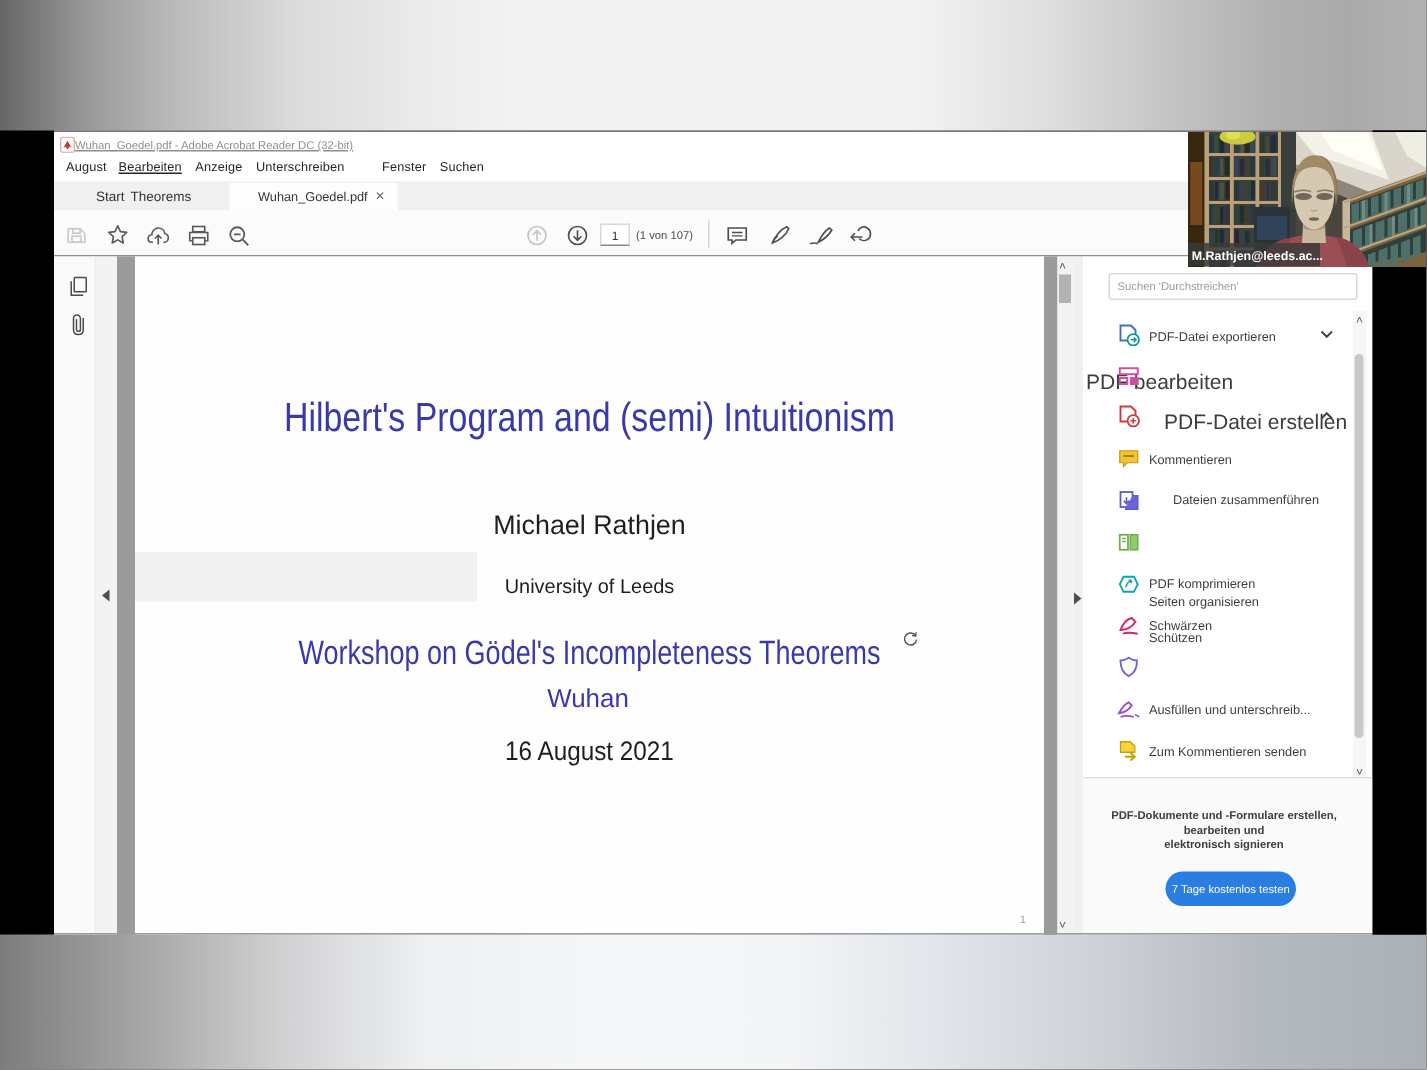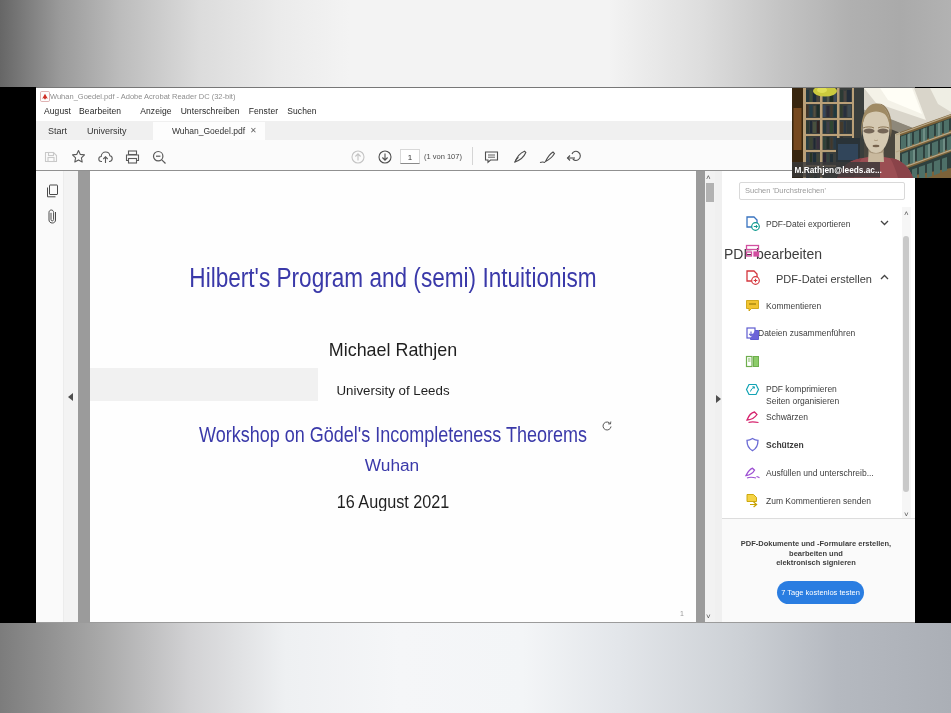--- a/index.html
+++ b/index.html
@@ -16,30 +16,30 @@
 <div class="abs" style="left:0;top:623px;width:951px;height:90px;
   background:linear-gradient(90deg,#7c7c7c 0%,#a6a6a6 10%,#d2d2d4 20%,#eef0f2 30%,#f5f6f8 42%,#f3f5f7 55%,#e3e6ea 65%,#ccd0d5 78%,#b5b9c0 88%,#abafb6 100%);"></div>
 
 <div class="abs" style="left:36px;top:87px;width:879px;height:536px;background:#fff;border-top:1px solid #777;box-sizing:border-box;"></div>
 
 <svg class="abs" style="left:40px;top:91px" width="10" height="11" viewBox="0 0 10 11">
   <rect x="0.5" y="0.5" width="9" height="10" rx="1.2" fill="#fdfdfd" stroke="#d8a0a0" stroke-width="0.8"></rect>
   <path d="M2.2 7.8 L5 2.8 L7.8 7.8 C6.3 6.6 3.7 6.6 2.2 7.8 Z" fill="#cf2e24"></path>
   <circle cx="5" cy="7.4" r="0.9" fill="#cf2e24"></circle>
 </svg>
-<div class="abs" style="left:50px;top:92px;font-size:7.5px;color:#8e8e8e;">Wuhan_Goedel.pdf - Adobe Acrobat Reader DC (32-bit)</div>
+<div class="abs" style="left:50px;top:92px;font-size:7.5px;color:#8e8e8e;text-decoration:underline;">Wuhan_Goedel.pdf - Adobe Acrobat Reader DC (32-bit)</div>
 
 <div class="abs" style="left:44px;top:106px;font-size:8.5px;color:#262626;letter-spacing:0.1px;">
-  <span style="margin-right:8px;">August</span><span style="margin-right:19px;">Bearbeiten</span><span style="margin-right:9px;">Anzeige</span><span style="margin-right:9px;">Unterschreiben</span><span style="margin-right:9px;">Fenster</span><span>Suchen</span>
+  <span style="margin-right:8px;">August</span><span style="margin-right:9px;text-decoration:underline;">Bearbeiten</span><span style="margin-right:9px;">Anzeige</span><span style="margin-right:25px;">Unterschreiben</span><span style="margin-right:9px;">Fenster</span><span>Suchen</span>
 </div>
 
 <div class="abs" style="left:36px;top:121px;width:879px;height:19px;background:#f0f0f0;"></div>
 <div class="abs" style="left:153px;top:122px;width:112px;height:18px;background:#fdfdfd;"></div>
-<div class="abs" style="left:48px;top:126px;font-size:9px;color:#333;">Start</div>
-<div class="abs" style="left:87px;top:126px;font-size:9px;color:#333;">University</div>
+<div class="abs" style="left:64px;top:126px;font-size:9px;color:#333;">Start</div>
+<div class="abs" style="left:87px;top:126px;font-size:9px;color:#333;">Theorems</div>
 <div class="abs" style="left:172px;top:126px;font-size:8.5px;color:#333;">Wuhan_Goedel.pdf</div>
 <div class="abs" style="left:250px;top:126px;font-size:8px;color:#666;">✕</div>
 
 <div class="abs" style="left:36px;top:140px;width:879px;height:30px;background:#fbfbfb;border-bottom:1px solid #909090;box-sizing:content-box;"></div>
 
 <svg class="abs" style="left:44px;top:150px" width="14" height="14" viewBox="0 0 14 14" fill="none" stroke="#c9c9c9" stroke-width="1.1">
   <path d="M1.5 2.5 h8 l3 3 v6 h-11 z"></path>
     <rect x="4" y="7.5" width="6" height="4"></rect>
     <rect x="4.5" y="2.5" width="5" height="3"></rect>
 </svg>
@@ -292,27 +292,27 @@
   <path d="M71 40 C74 38.5 80 38.5 82 40 M86 40 C88 38.5 94 38.5 97 40" stroke="#8a7454" stroke-width="1" fill="none"></path>
   <path d="M82 52 C83 52.8 85 52.8 86 52" stroke="#b3a184" stroke-width="1" fill="none"></path>
   <ellipse cx="84" cy="58" rx="3.4" ry="1.2" fill="#77634e"></ellipse>
 
   <rect x="0" y="74" width="88" height="15.5" fill="#3a3a3a" opacity="0.82"></rect>
   <text x="2.5" y="85" font-family="Liberation Sans, sans-serif" font-size="8.3" font-weight="bold" fill="#fff">M.Rathjen@leeds.ac...</text>
 </svg>
 
 <div class="abs" style="left:766px;top:219px;font-size:8.5px;color:#3d3d3d;">PDF-Datei exportieren</div>
 <div class="abs" style="left:724px;top:246px;font-size:14px;color:#3d3d3d;">PDF bearbeiten</div>
-<div class="abs" style="left:776px;top:273px;font-size:11px;color:#3d3d3d;text-align:right;">PDF-Datei erstellen</div>
+<div class="abs" style="left:776px;top:273px;font-size:14px;color:#3d3d3d;text-align:right;">PDF-Datei erstellen</div>
 <div class="abs" style="left:766px;top:301px;font-size:8.5px;color:#3d3d3d;">Kommentieren</div>
-<div class="abs" style="left:758px;top:328px;font-size:8.5px;color:#3d3d3d;">Dateien zusammenführen</div>
+<div class="abs" style="left:782px;top:328px;font-size:8.5px;color:#3d3d3d;">Dateien zusammenführen</div>
 <div class="abs" style="left:766px;top:356px;font-size:8.5px;color:#3d3d3d;margin-top:40px;">Seiten organisieren</div>
 <div class="abs" style="left:766px;top:384px;font-size:8.5px;color:#3d3d3d;">PDF komprimieren</div>
 <div class="abs" style="left:766px;top:412px;font-size:8.5px;color:#3d3d3d;">Schwärzen</div>
-<div class="abs" style="left:766px;top:440px;font-size:8.5px;color:#3d3d3d;font-weight:bold;">Schützen</div>
+<div class="abs" style="left:766px;top:420px;font-size:8.5px;color:#3d3d3d;">Schützen</div>
 <div class="abs" style="left:766px;top:468px;font-size:8.5px;color:#3d3d3d;">Ausfüllen und unterschreib...</div>
 <div class="abs" style="left:766px;top:496px;font-size:8.5px;color:#3d3d3d;">Zum Kommentieren senden</div>
 
 <svg class="abs" style="left:880px;top:220px" width="9" height="6" viewBox="0 0 9 6" fill="none" stroke="#444" stroke-width="1.3">
     <path d="M1 1 L4.5 4.5 L8 1"></path>
   </svg>
 <svg class="abs" style="left:880px;top:274px" width="9" height="6" viewBox="0 0 9 6" fill="none" stroke="#444" stroke-width="1.3">
     <path d="M1 5 L4.5 1.5 L8 5"></path>
   </svg>
 

